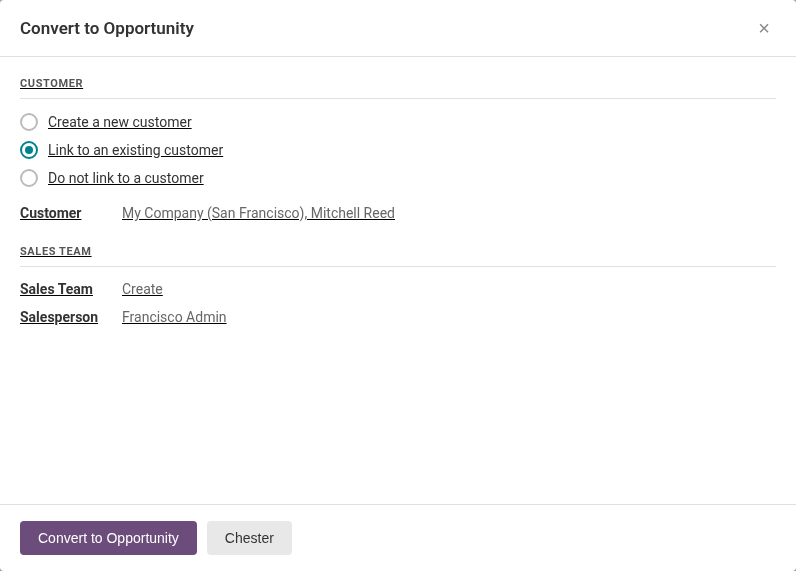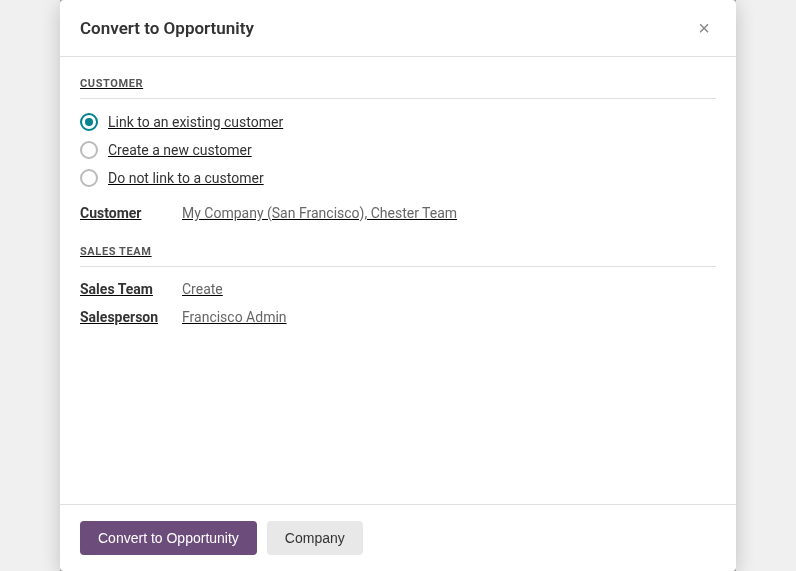--- a/index.html
+++ b/index.html
@@ -11,21 +11,21 @@
     body {
       background: #f0f0f0;
       display: flex;
       justify-content: center;
       align-items: center;
       min-height: 100vh;
       font-family: -apple-system, BlinkMacSystemFont, 'Segoe UI', Roboto, sans-serif;
     }
 
     .modal-overlay {
-      width: 676px;
+      width: 796px;
       height: 571px;
       display: flex;
       justify-content: flex-end;
       align-items: center;
       background: rgba(0,0,0,0.3);
     }
 
     .modal {
       background: #fff;
       width: 796px;
@@ -191,39 +191,39 @@
     </div>
 
     <div class="modal-body">
 
       <div class="section">
         <div class="section-title">CUSTOMER</div>
 
         <div class="radio-group">
 
           <label class="radio-item">
+            <input type="radio" name="customer-option" style="">
+            <span class="radio-label">Create a new customer</span>
+          </label>
+
+          <label class="radio-item">
             <input type="radio" name="customer-option" checked="" style="">
             <span class="radio-label">Link to an existing customer</span>
-          </label>
-
-          <label class="radio-item">
-            <input type="radio" name="customer-option" style="">
-            <span class="radio-label">Create a new customer</span>
           </label>
 
           <label class="radio-item">
             <input type="radio" name="customer-option" style="">
             <span class="radio-label">Do not link to a customer</span>
           </label>
 
         </div>
 
         <div class="field-row">
           <span class="field-label">Customer</span>
-          <span class="field-value">My Company (San Francisco), Chester Team</span>
+          <span class="field-value">My Company (San Francisco), Mitchell Reed</span>
         </div>
       </div>
 
       <div class="section">
         <div class="section-title">SALES TEAM</div>
 
         <div class="field-row">
           <span class="field-label">Sales Team</span>
           <span class="field-value">Create</span>
         </div>
@@ -231,17 +231,17 @@
         <div class="field-row">
           <span class="field-label">Salesperson</span>
           <span class="field-value">Francisco Admin</span>
         </div>
       </div>
 
     </div>
 
     <div class="modal-footer">
       <button class="btn-primary">Convert to Opportunity</button>
-      <button class="btn-secondary">Company</button>
+      <button class="btn-secondary">Chester</button>
     </div>
 
   </div>
 </div>
 
 </body></html>

